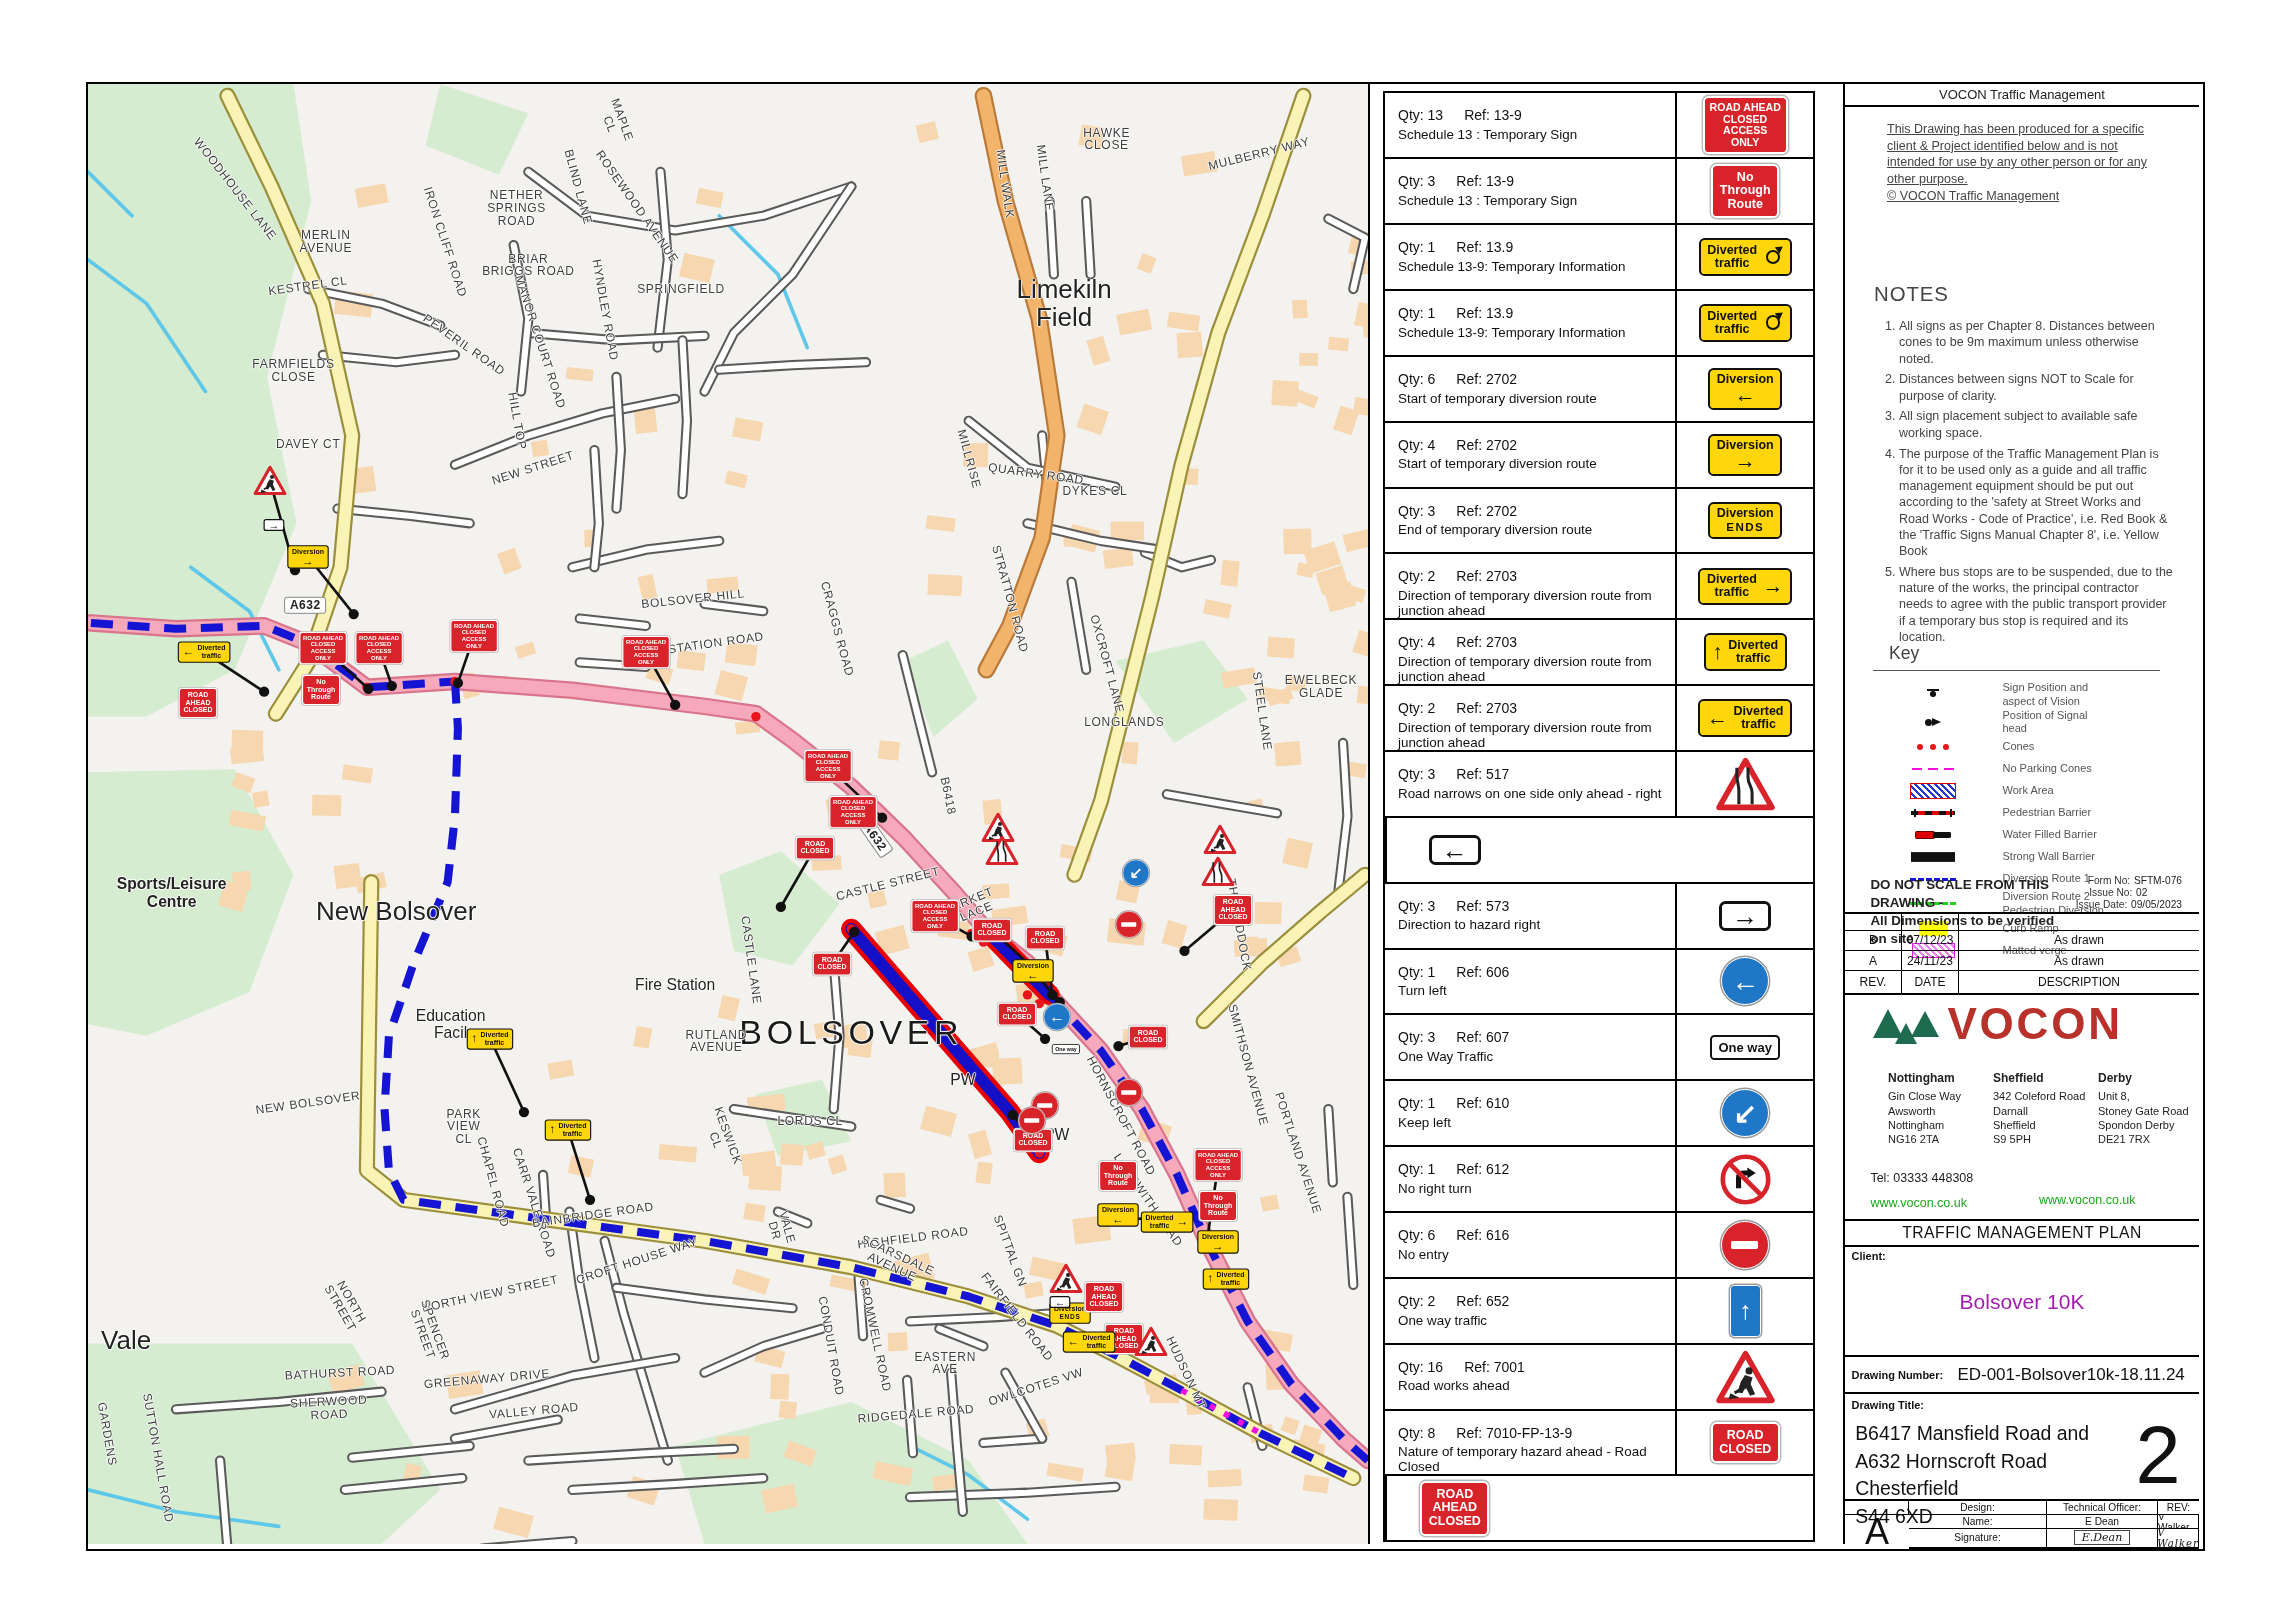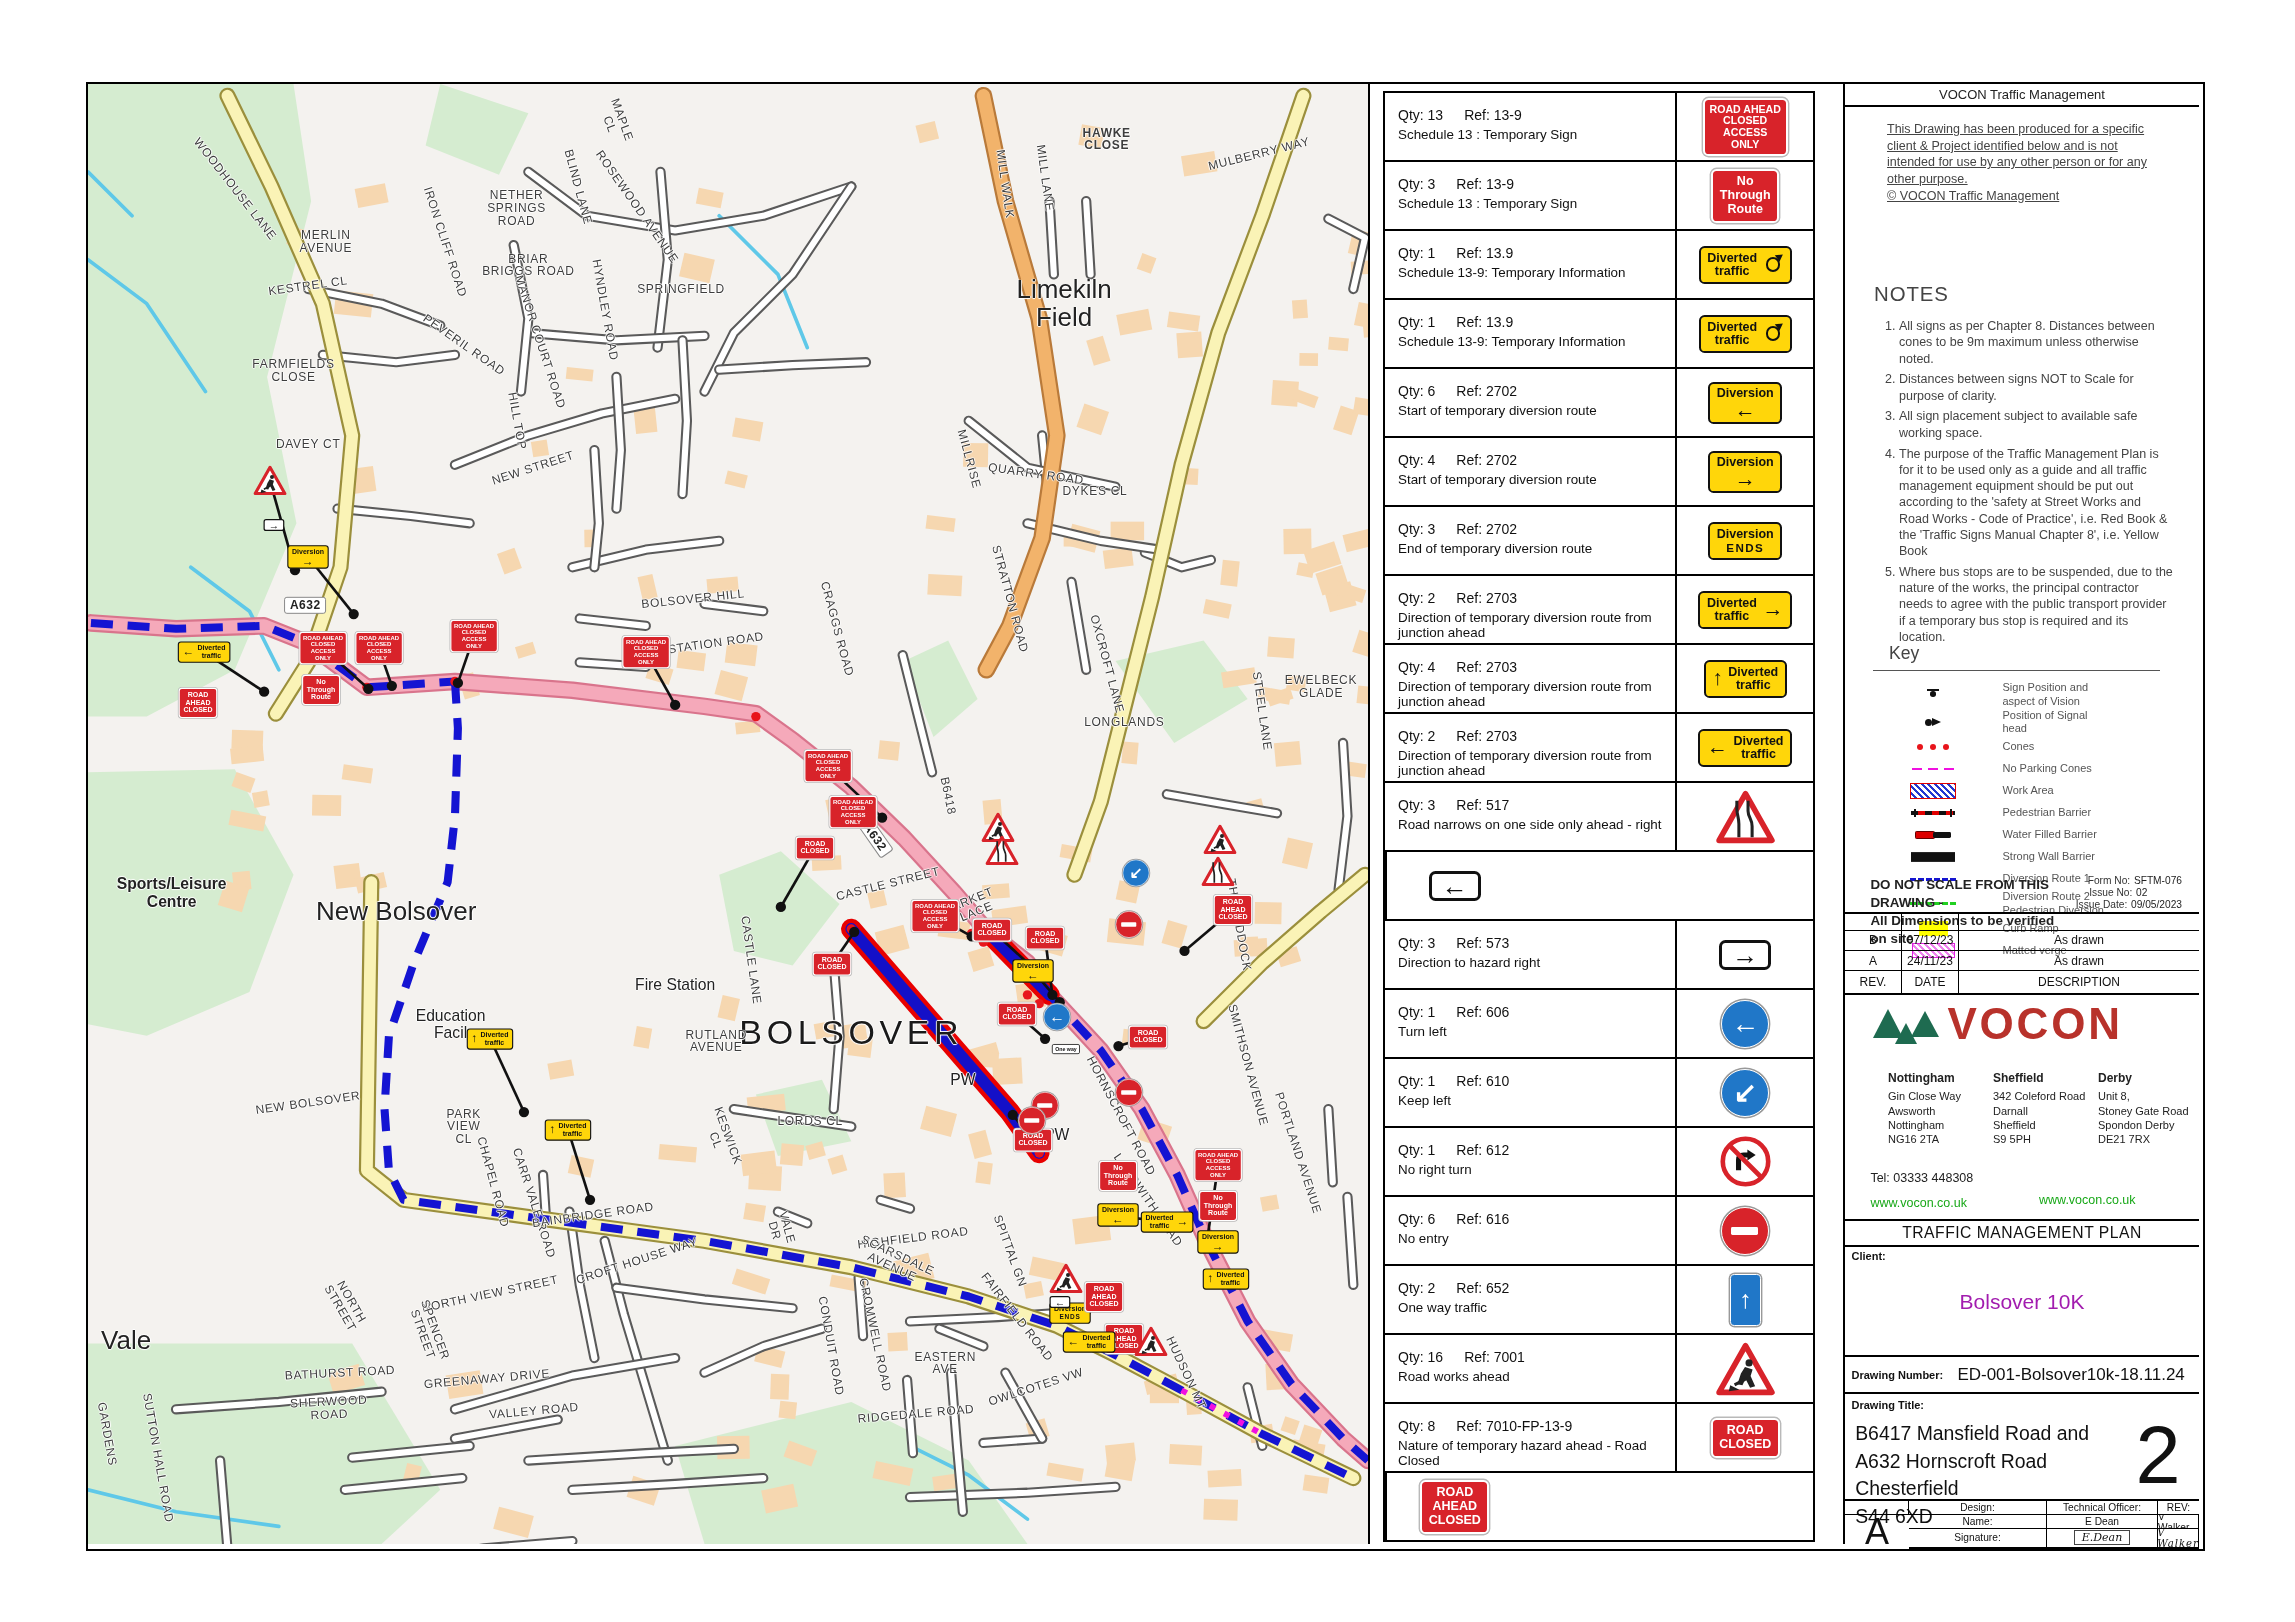--- a/index.html
+++ b/index.html
@@ -538,21 +538,21 @@
           <div class="mlabel" style="left: 27.867%; top: 10.8325%; transform: translate(-50%, -50%) rotate(72deg);">IRON CLIFF ROAD</div>
           <div class="mlabel" style="left: 34.4037%; top: 12.4373%; transform: translate(-50%, -50%) rotate(0deg);">BRIAR
 BRIGGS ROAD</div>
           <div class="mlabel" style="left: 38.3028%; top: 7.02106%; transform: translate(-50%, -50%) rotate(75deg);">BLIND LANE</div>
           <div class="mlabel" style="left: 42.8899%; top: 8.42528%; transform: translate(-50%, -50%) rotate(55deg);">ROSEWOOD AVENUE</div>
           <div class="mlabel" style="left: 41.2844%; top: 2.60782%; transform: translate(-50%, -50%) rotate(70deg);">MAPLE
 CL</div>
           <div class="mlabel" style="left: 71.6743%; top: 6.82046%; transform: translate(-50%, -50%) rotate(82deg);">MILL WALK</div>
           <div class="mlabel" style="left: 74.7706%; top: 6.41926%; transform: translate(-50%, -50%) rotate(82deg);">MILL LANE</div>
           <div class="mlabel" style="left: 91.5138%; top: 4.81444%; transform: translate(-50%, -50%) rotate(-14deg);">MULBERRY WAY</div>
-          <div class="mlabel" style="left: 79.5872%; top: 3.81143%; transform: translate(-50%, -50%) rotate(0deg); font-weight: bold;">HAWKE
+          <div class="mlabel" style="left: 79.5872%; top: 3.81143%; transform: translate(-50%, -50%) rotate(0deg);">HAWKE
 CLOSE</div>
           <div class="mlabel" style="left: 68.8073%; top: 25.677%; transform: translate(-50%, -50%) rotate(75deg);">MILLRISE</div>
           <div class="mlabel" style="left: 74.0826%; top: 26.68%; transform: translate(-50%, -50%) rotate(8deg);">QUARRY ROAD</div>
           <div class="mlabel" style="left: 72.0183%; top: 35.3059%; transform: translate(-50%, -50%) rotate(75deg);">STRATTON ROAD</div>
           <div class="mlabel" style="left: 79.5872%; top: 39.7192%; transform: translate(-50%, -50%) rotate(75deg);">OXCROFT LANE</div>
           <div class="mlabel" style="left: 46.3303%; top: 14.0421%; transform: translate(-50%, -50%) rotate(0deg);">SPRINGFIELD</div>
           <div class="mlabel" style="left: 40.367%; top: 15.4463%; transform: translate(-50%, -50%) rotate(80deg);">HYNDLEY ROAD</div>
           <div class="mlabel" style="left: 35.3211%; top: 17.653%; transform: translate(-50%, -50%) rotate(72deg);">MANOR COURT ROAD</div>
           <div class="mlabel" style="left: 29.3578%; top: 17.8536%; transform: translate(-50%, -50%) rotate(35deg);">PEVERIL ROAD</div>
           <div class="mlabel" style="left: 17.2018%; top: 24.674%; transform: translate(-50%, -50%) rotate(0deg);">DAVEY CT</div>
@@ -932,20 +932,29 @@
           <div class="stext">
             <div class="l1"><span class="qty">Qty: 1</span><span class="ref">Ref: 606</span></div>
             <div class="l2">Turn left</div>
           </div>
           <div class="sicon">
             <div class="sg turn_left bluec">←</div>
           </div>
         </div>
         <div class="srow">
           <div class="stext">
+            <div class="l1"><span class="qty">Qty: 3</span><span class="ref">Ref: 607</span></div>
+            <div class="l2">One Way Traffic</div>
+          </div>
+          <div class="sicon">
+            <div class="sg one_way_plate plate">One way</div>
+          </div>
+        </div>
+        <div class="srow">
+          <div class="stext">
             <div class="l1"><span class="qty">Qty: 1</span><span class="ref">Ref: 610</span></div>
             <div class="l2">Keep left</div>
           </div>
           <div class="sicon">
             <div class="sg keep_left bluec">↙</div>
           </div>
         </div>
         <div class="srow">
           <div class="stext">
             <div class="l1"><span class="qty">Qty: 1</span><span class="ref">Ref: 612</span></div>

